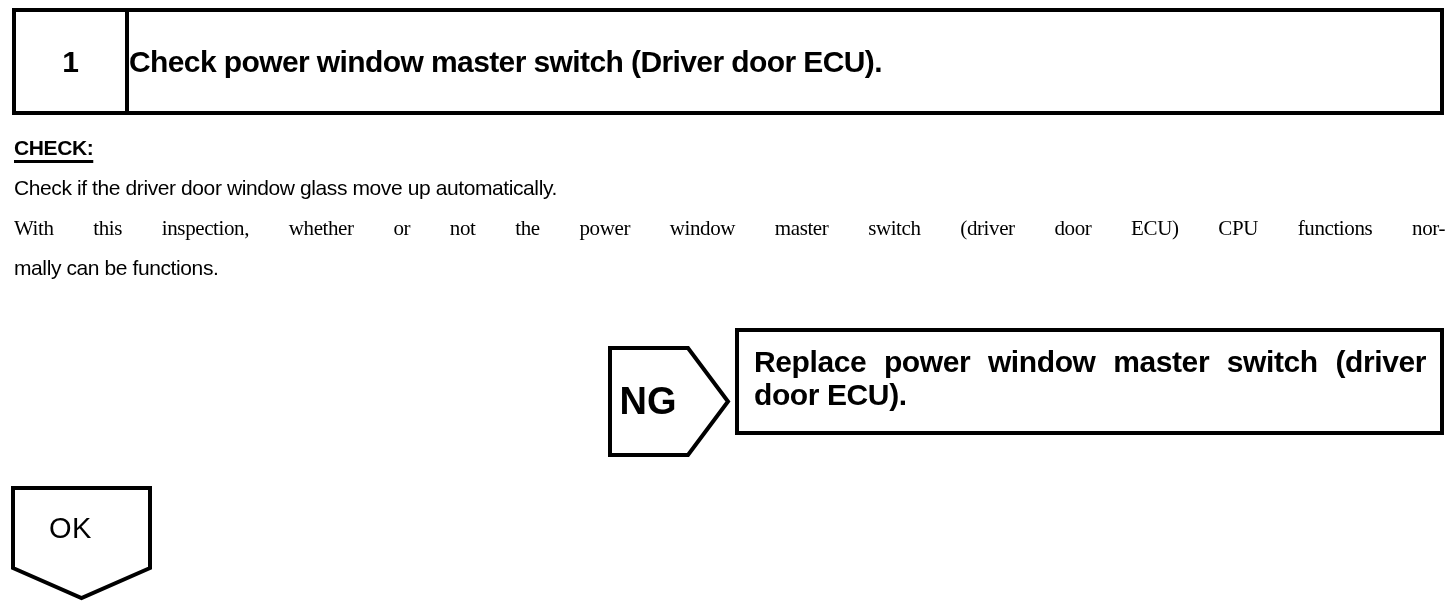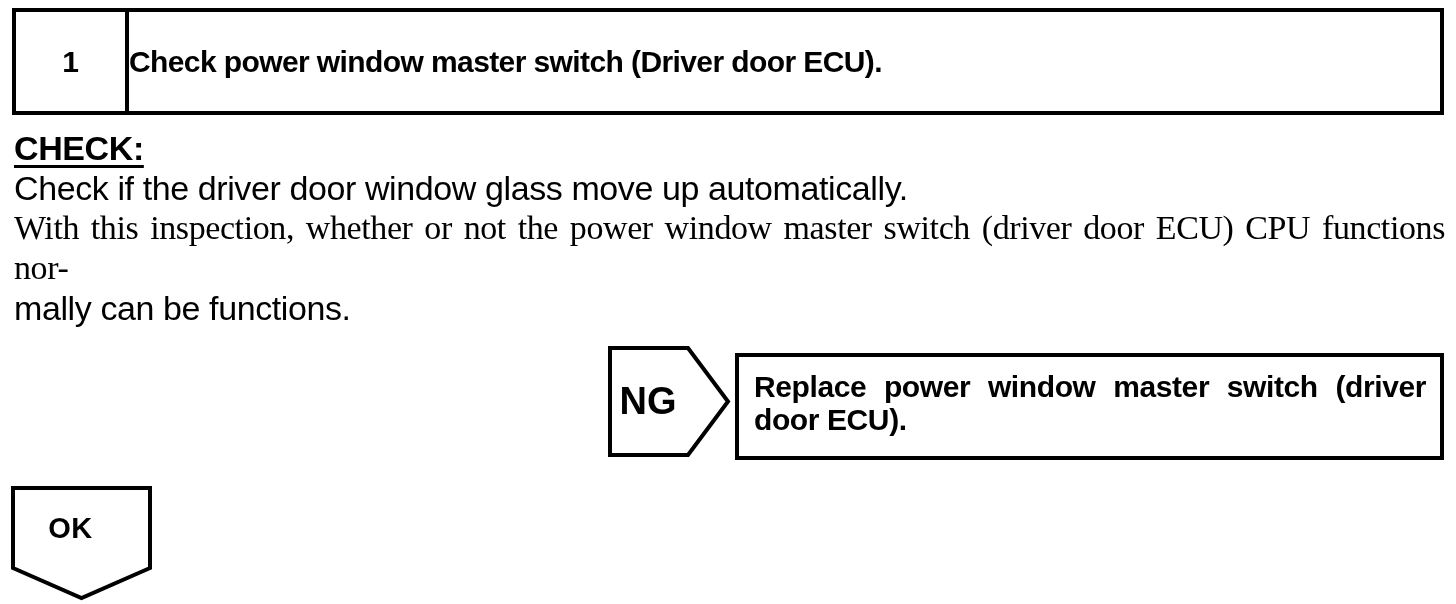--- a/index.html
+++ b/index.html
@@ -35,21 +35,21 @@
     font-weight: bold; font-size: 30px;
     letter-spacing: -0.6px;
     white-space: nowrap;
   }
 
   
   .body-text {
     position: absolute;
     left: 14px; top: 128px;
     width: 1431px;
-    font-size: 34px;
+    font-size: 21px;
     line-height: 40px;
     letter-spacing: -0.4px;
   }
   .check-label {
     font-weight: bold;
     text-decoration: underline;
     text-decoration-thickness: 3px;
     text-underline-offset: 5px;
     display: inline-block;
   }
@@ -69,21 +69,21 @@
     position: absolute;
     left: 0; top: 0;
     width: 80px; height: 111px;
     display: flex; align-items: center; justify-content: center;
     font-weight: bold; font-size: 38px;
   }
 
   
   .ng-action-box {
     position: absolute;
-    left: 735px; top: 353px;
+    left: 735px; top: 328px;
     width: 709px; height: 107px;
     border: 4px solid #000;
     padding: 13px 14px 0 15px;
     font-weight: bold;
     font-size: 30px;
     line-height: 33px;
     letter-spacing: -0.4px;
     background: #fff;
   }
   .ng-action-line-1 {
@@ -95,21 +95,21 @@
   .ok-connector {
     position: absolute;
     left: 11px; top: 486px;
     width: 141px; height: 116px;
   }
   .ok-connector .shape-label {
     position: absolute;
     left: 0; top: 0;
     width: 119px; height: 84px;
     display: flex; align-items: center; justify-content: center;
-    font-weight: bold; font-size: 29px;
+    font-weight: normal; font-size: 29px;
     letter-spacing: 0.5px;
   }
 
   svg { display: block; }
 </style>
 </head>
 <body>
 
 <div id="canvas">
 

